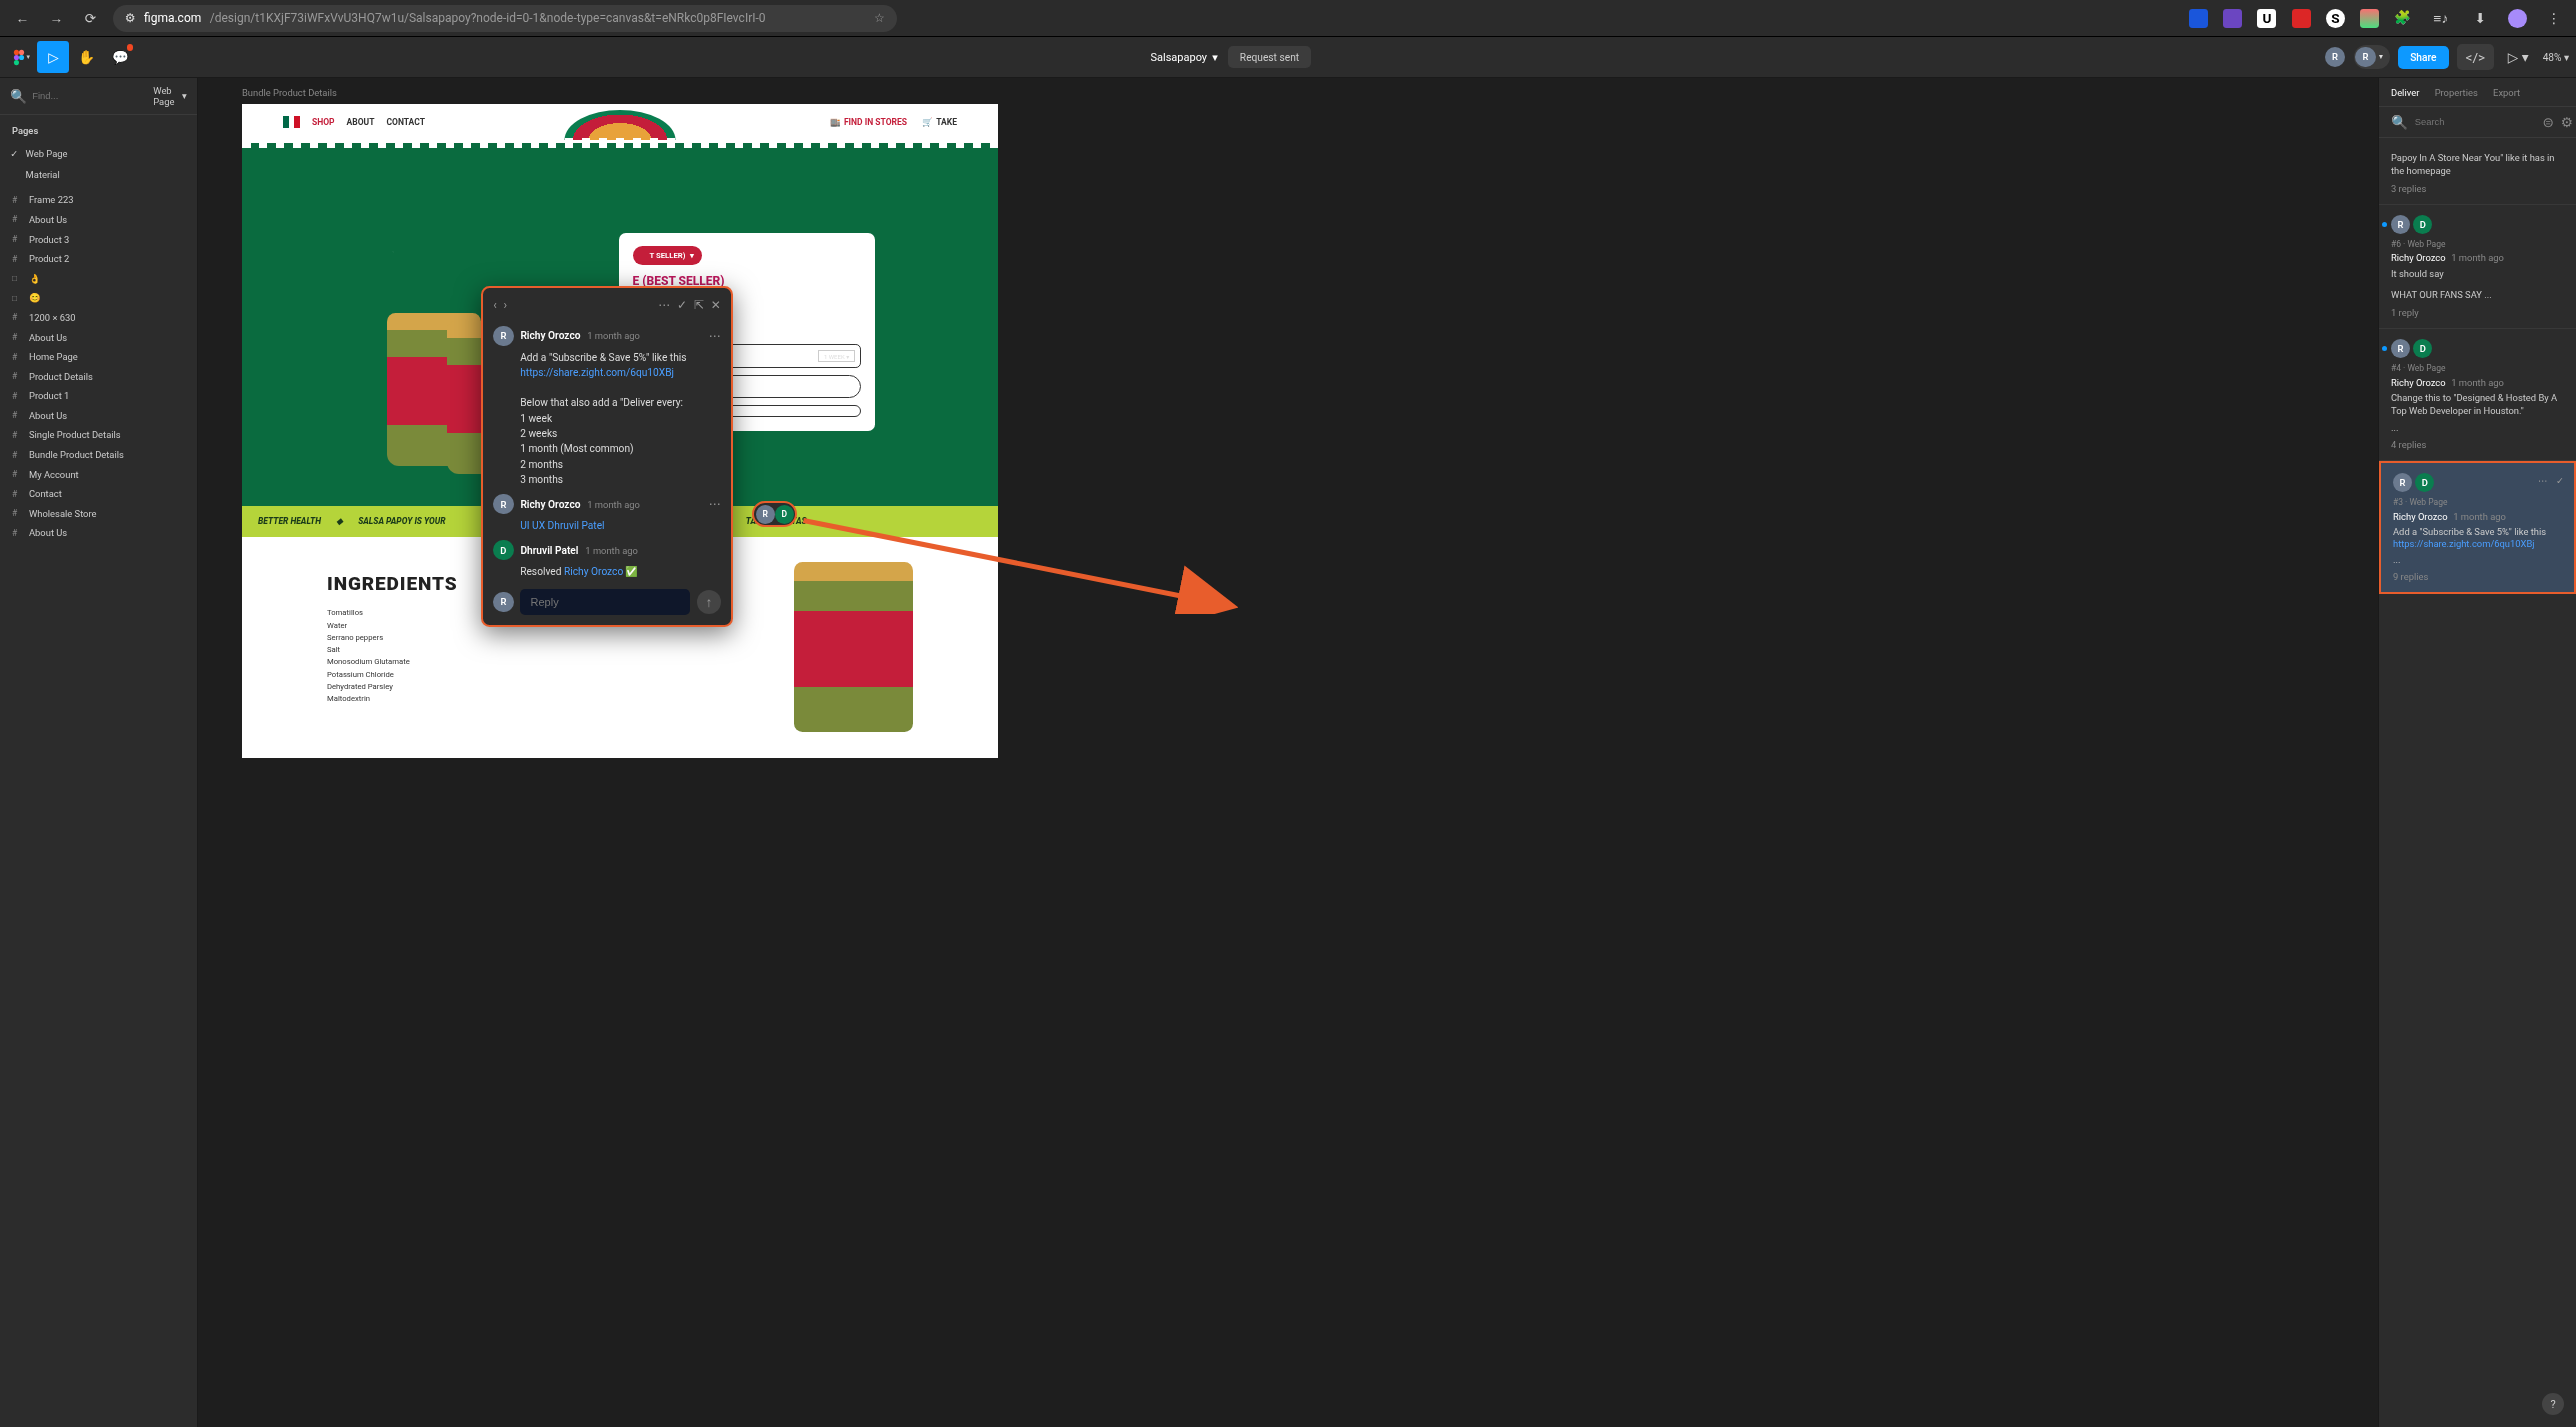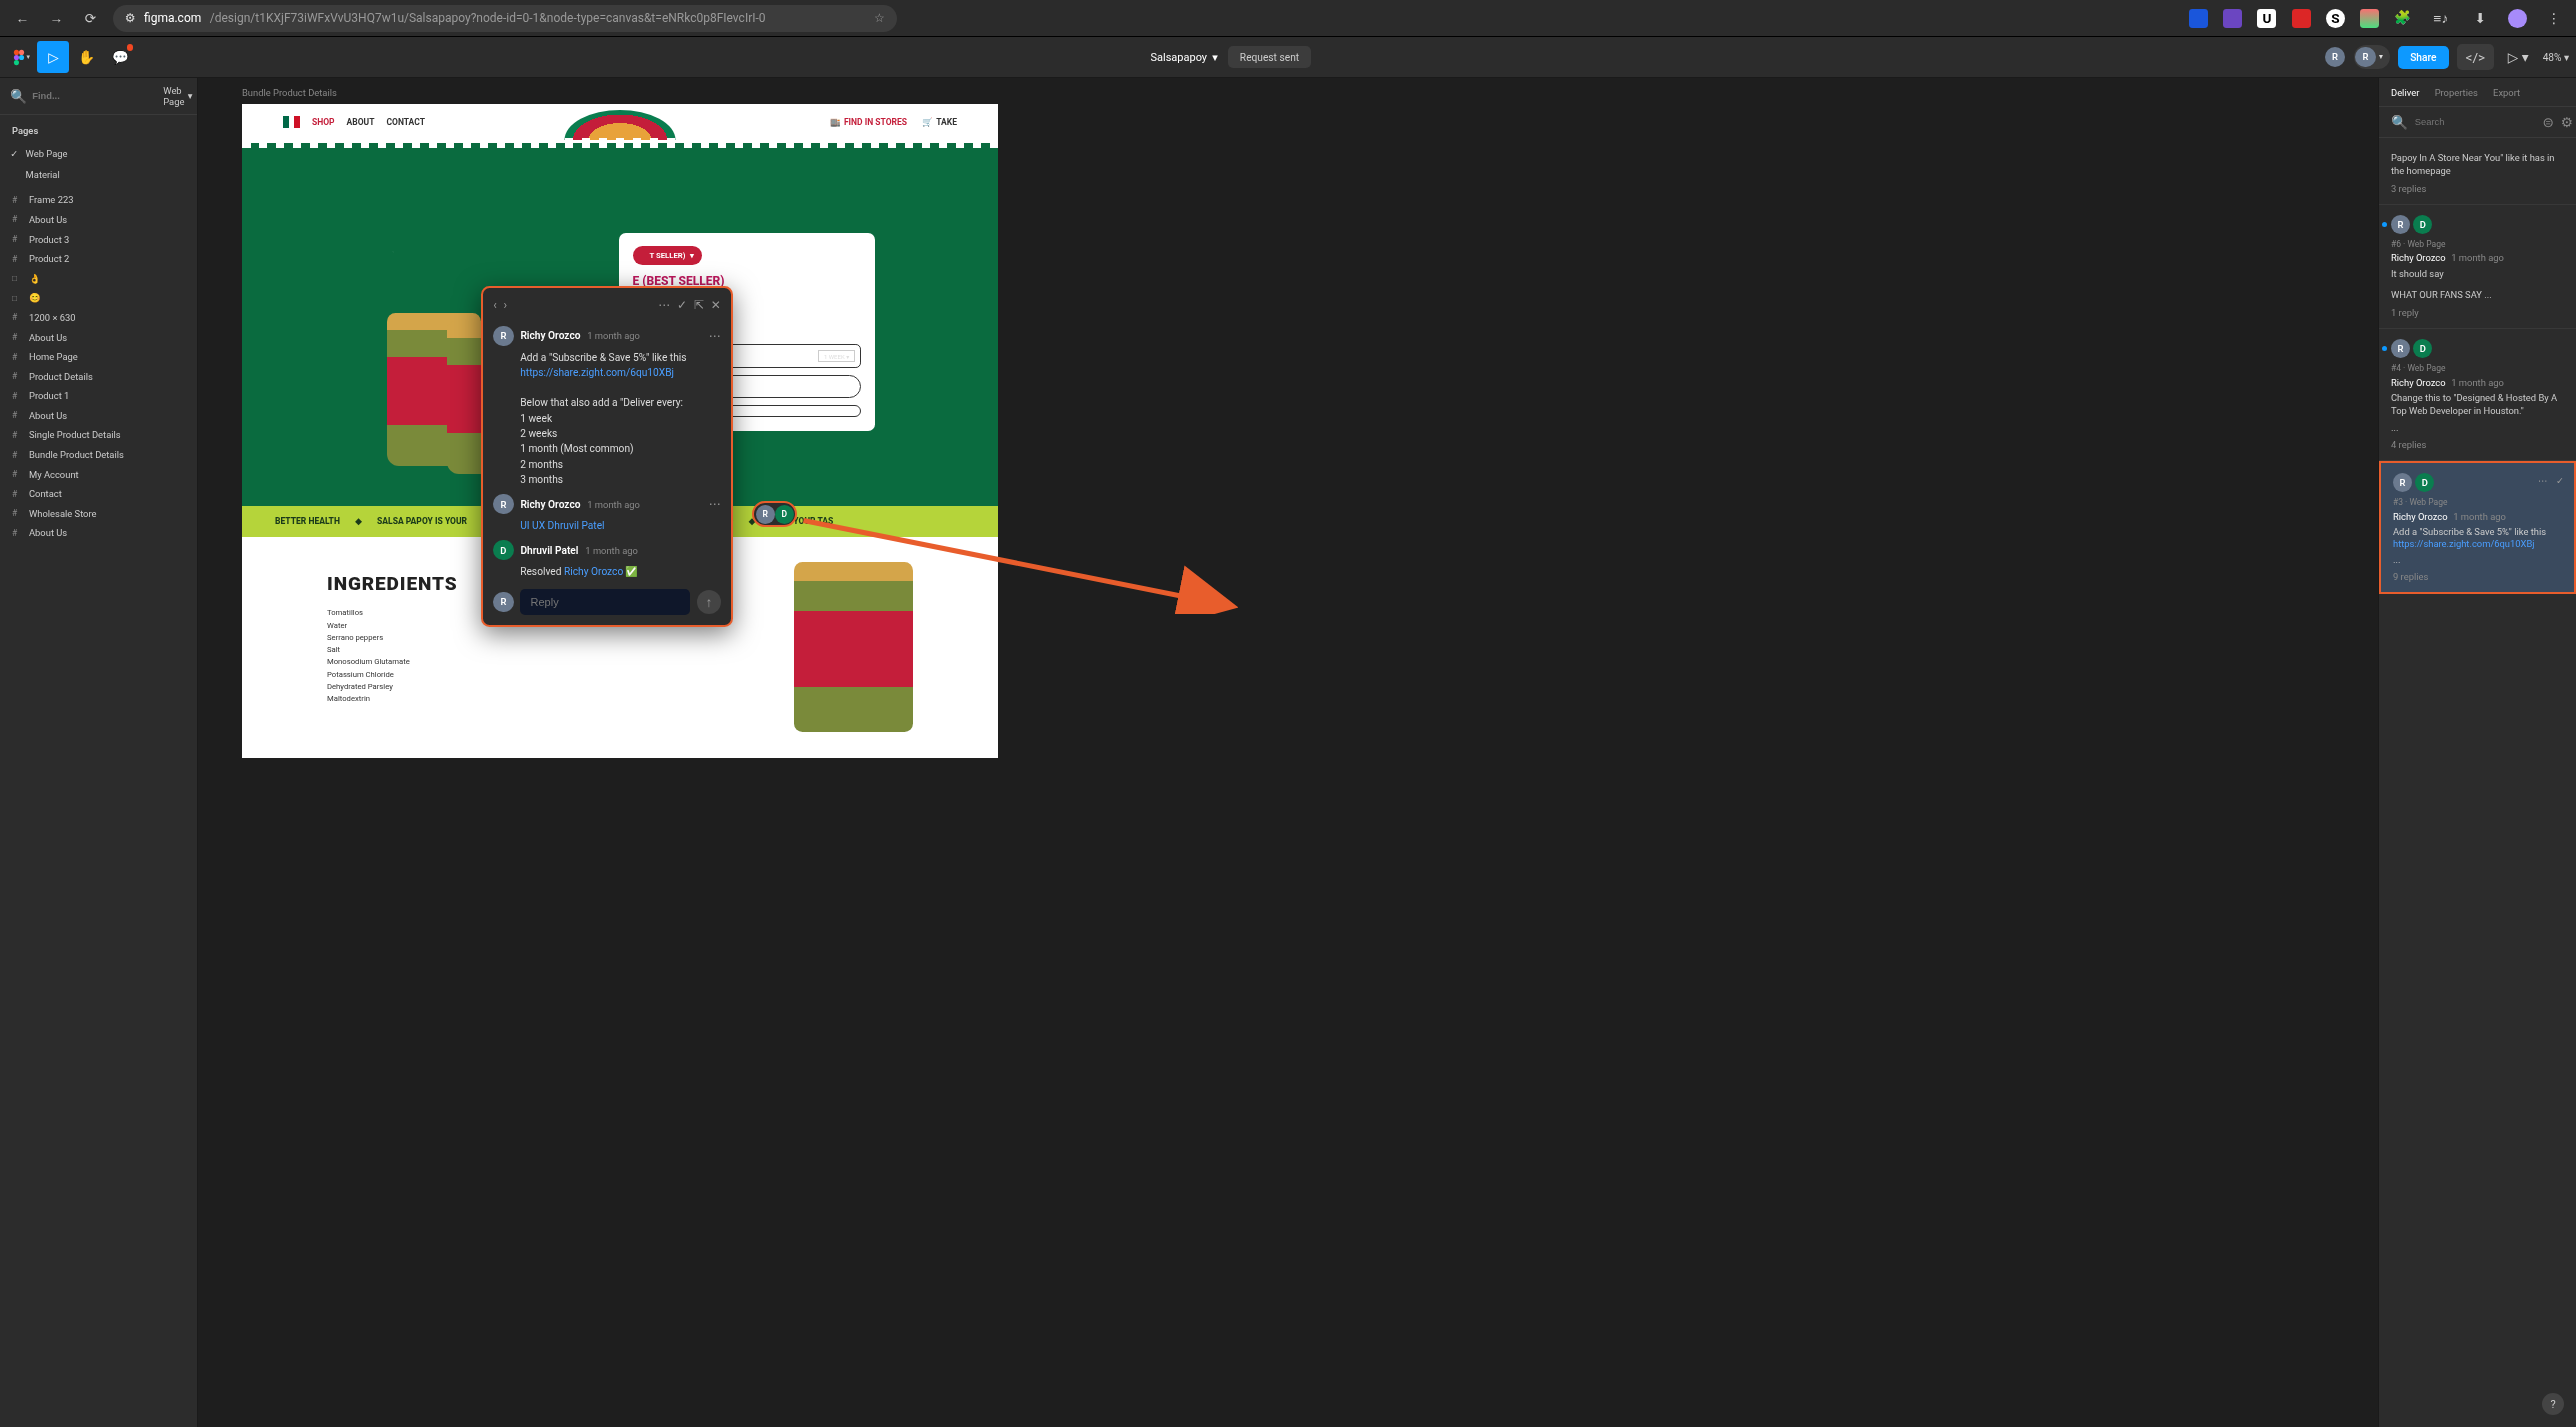--- a/index.html
+++ b/index.html
@@ -104,21 +104,21 @@
       border-right: 0.9px solid #1a1a1a;
       display: flex; flex-direction: column;
       overflow-y: auto;
     }
     .search-row {
       display: flex; align-items: center; padding: 6.8px 10.2px;
       border-bottom: 0.9px solid #3a3a3a;
     }
     .search-row input {
       flex: 1; background: none; border: none; color: #999;
-      font-size: 9.4px; outline: none; font-weight: bold;
+      font-size: 9.4px; outline: none;
     }
     .page-selector {
       margin-left: auto; color: #ccc; font-size: 9.4px;
       display: flex; align-items: center; gap: 3.4px;
     }
     .pages-header {
       padding: 10.2px 12px 6.8px; font-size: 9.4px; font-weight: 600; color: #ccc;
     }
     .page-item {
       padding: 5.1px 12px 5.1px 25.6px; font-size: 9.4px; color: #ccc;
@@ -206,23 +206,23 @@
       position: absolute; width: 94px; height: 153px;
       background: linear-gradient(#7a8a3a 20%, #c41e3a 20% 70%, #7a8a3a 70%);
       border-radius: 8.5px 8.5px 12px 12px;
       border-top: 17px solid #d4a54a;
     }
     .jar.j1 { left: 0; top: 17px; }
     .jar.j2 { left: 60px; top: 25.6px; }
     .jar.j3 { left: 111px; top: 21px; }
     .promo-strip {
       height: 31px; background: #b5d43a;
-      display: flex; align-items: center; padding: 0 33px;
+      display: flex; align-items: center; padding: 0 16px;
       font-size: 8.5px; font-weight: 800; color: #1a3a1a;
-      gap: 15.3px; white-space: nowrap; overflow: hidden;
+      gap: 15.3px; white-space: nowrap; overflow: hidden; font-style: italic;
     }
     .ingredients-section {
       padding: 25.6px 85px; display: flex; gap: 68px;
     }
     .ing-title { font-size: 19px; font-weight: 900; letter-spacing: 0.9px; color: #222; margin-top: 10px; }
     .ing-list { margin-top: 12px; font-size: 7.7px; line-height: 1.6; color: #333; }
     .ing-jar {
       width: 119px; height: 170px;
       background: linear-gradient(#7a8a3a 20%, #c41e3a 20% 70%, #7a8a3a 70%);
       border-radius: 8.5px; border-top: 19px solid #d4a54a;

